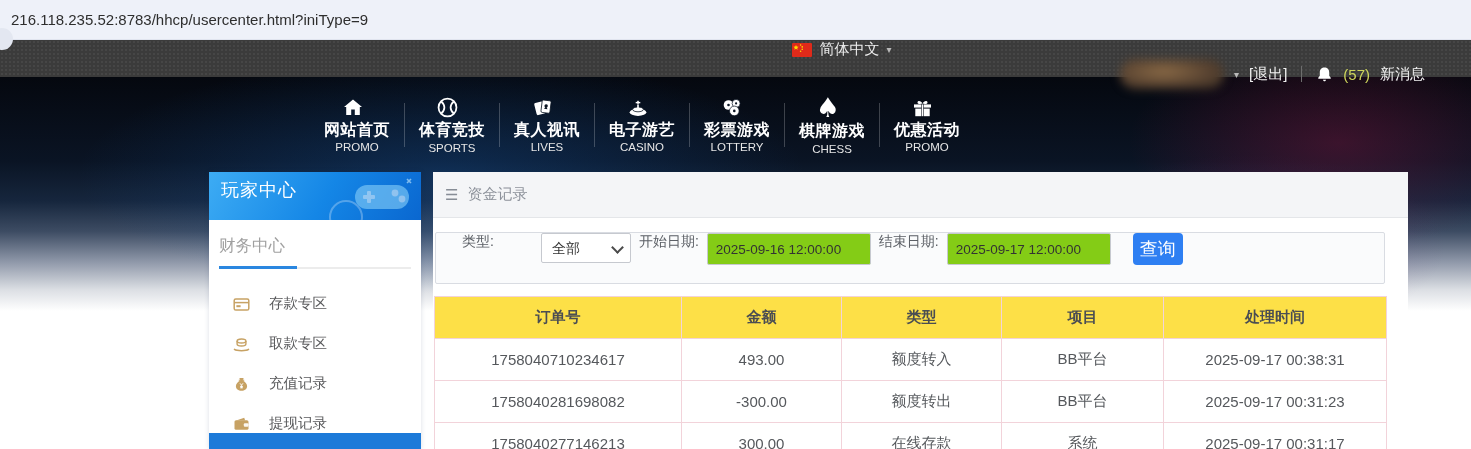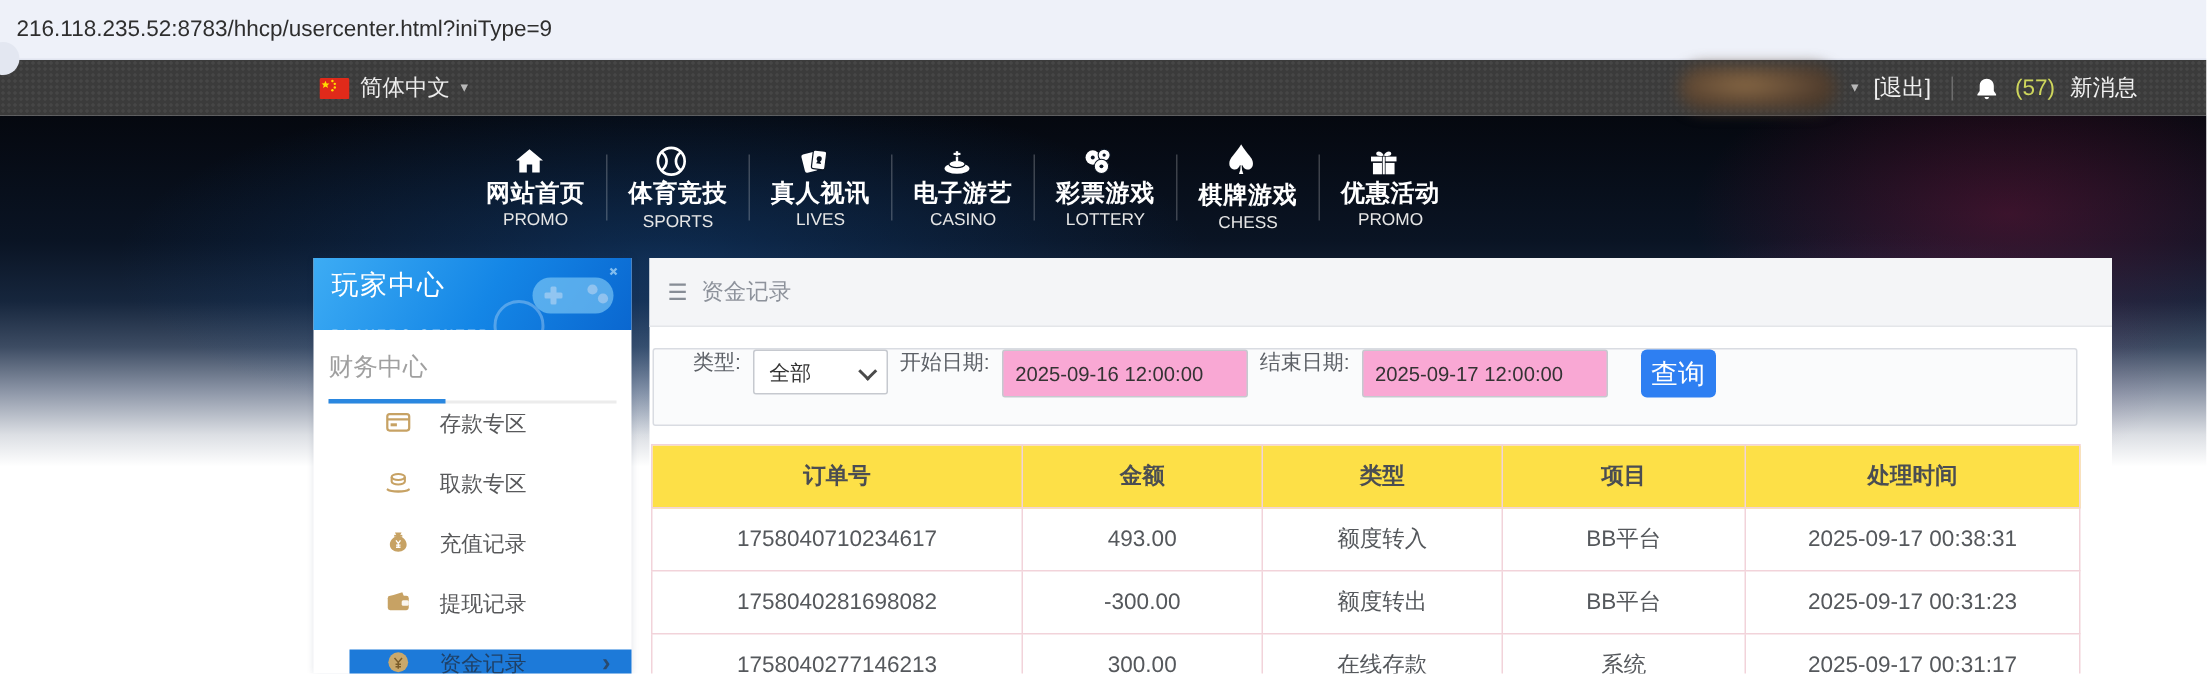--- a/index.html
+++ b/index.html
@@ -18,21 +18,21 @@
   .browser-circle {
     position:absolute; left:-9px; top:28px; width:22px; height:22px;
     border-radius:50%; background:#e3e7f1; z-index:7;
   }
   
   .toolbar {
     position:absolute; left:0; top:40px; width:1471px; height:37px;
     background-color:#3b3b3b;
     background-image:radial-gradient(rgba(255,255,255,.055) 1px, transparent 1.2px);
     background-size:4px 4px;
-    display:flex; align-items:center; z-index:6; color:#ededed;
+    display:flex; align-items:center; z-index:6; color:#ededed;flex-direction:column;
   }
   .lang-group { margin-left:213px; display:flex; align-items:center; gap:7px; font-size:15px; cursor:pointer; }
   .caret-sm { font-size:10px; color:#b9b9b9; }
   .right-group { margin-left:auto; margin-right:46px; display:flex; align-items:center; gap:10px; }
   .user-blur {
     width:104px; height:30px; border-radius:16px;
     background:radial-gradient(ellipse at 42% 42%, #8a6a46, #564130 58%, #3a2e22 95%);
     filter:blur(5px); cursor:pointer;
   }
   .logout { font-size:15px; color:#f1f1f1; cursor:pointer; }
@@ -74,22 +74,22 @@
   .sb-title { font-size:18px; letter-spacing:1px; }
   .sb-sub { font-size:9px; font-weight:bold; letter-spacing:1.8px; margin-top:16px; opacity:.95; }
   .sb-gamepad { position:absolute; right:4px; top:3px; opacity:.65; }
   .sb-ring { position:absolute; right:58px; bottom:-14px; width:30px; height:30px; border-radius:50%; border:2px solid rgba(255,255,255,.28); }
   .sb-section { padding:15px 10px 0 10px; }
   .sb-section-title { color:#a0a0a0; font-size:16.5px; line-height:20px; }
   .sb-underline { margin-top:12px; width:192px; height:2px; background:#ececec; position:relative; }
   .sb-underline::before { content:""; position:absolute; left:0; top:-1px; width:78px; height:3px; background:#2a87e0; }
   .sb-menu { margin-top:4px; }
   .sb-item {
-    height:40px; display:flex; align-items:flex-start; padding-left:24px;
-    color:#58595b; font-size:14.5px; cursor:pointer; position:relative;margin-left:24px;
+    height:40px; display:flex; align-items:flex-end; padding-left:24px;
+    color:#58595b; font-size:14.5px; cursor:pointer; position:relative;
   }
   .sb-item svg { margin-right:19px; flex:none; }
   .sb-item.active { background:#1d7ad9; color:#1f4066; }
   .sb-arrow { position:absolute; right:14px; font-size:17px; font-weight:bold; color:#2a4a6e; line-height:1; }
   
   .main {
     position:absolute; left:433px; top:172px; width:975px; height:277px;
     background:#ffffff; z-index:3;
   }
   .crumb {
@@ -103,29 +103,30 @@
     border:1px solid #d9dce2; background:#fafbfc; border-radius:2px;
     display:flex; gap:8px; padding-left:26px;
     box-sizing:border-box; font-size:14px; color:#5c6066;
   }
   .sel-wrap { position:relative; }
   select.type-select {
     width:90px; height:30px; border:1px solid #c6c9cf; border-radius:2px;
     background:#fff; appearance:none; -webkit-appearance:none;
     padding:0 22px 0 10px; font-size:14px; color:#333;
     font-family:"Liberation Sans","DejaVu Sans",sans-serif;
+    margin-left:39px;
   }
   .sel-caret {
     position:absolute; right:9px; top:10px; width:7px; height:7px;
     border-right:2px solid #4a4a4a; border-bottom:2px solid #4a4a4a;
     transform:rotate(45deg); pointer-events:none;
   }
   input.date-input {
     width:146px; height:30px; border:1px solid #c6c9cf; border-radius:2px;
-    padding:0 8px; font-size:13.5px; color:#333; background:#f9a8d4;
+    padding:0 8px; font-size:13.5px; color:#333; background:#84cc16;
     font-family:"Liberation Sans","DejaVu Sans",sans-serif; box-sizing:content-box;
   }
   .search-btn {
     margin-left:14px; width:50px; height:32px; border:none; border-radius:4px;
     background:#2e7ff2; color:#ffffff; font-size:18px; cursor:pointer;
     font-family:"Liberation Sans","DejaVu Sans",sans-serif;
   }
   table.records {
     position:absolute; left:1px; top:124px; width:952px;
     border-collapse:collapse; table-layout:fixed;

